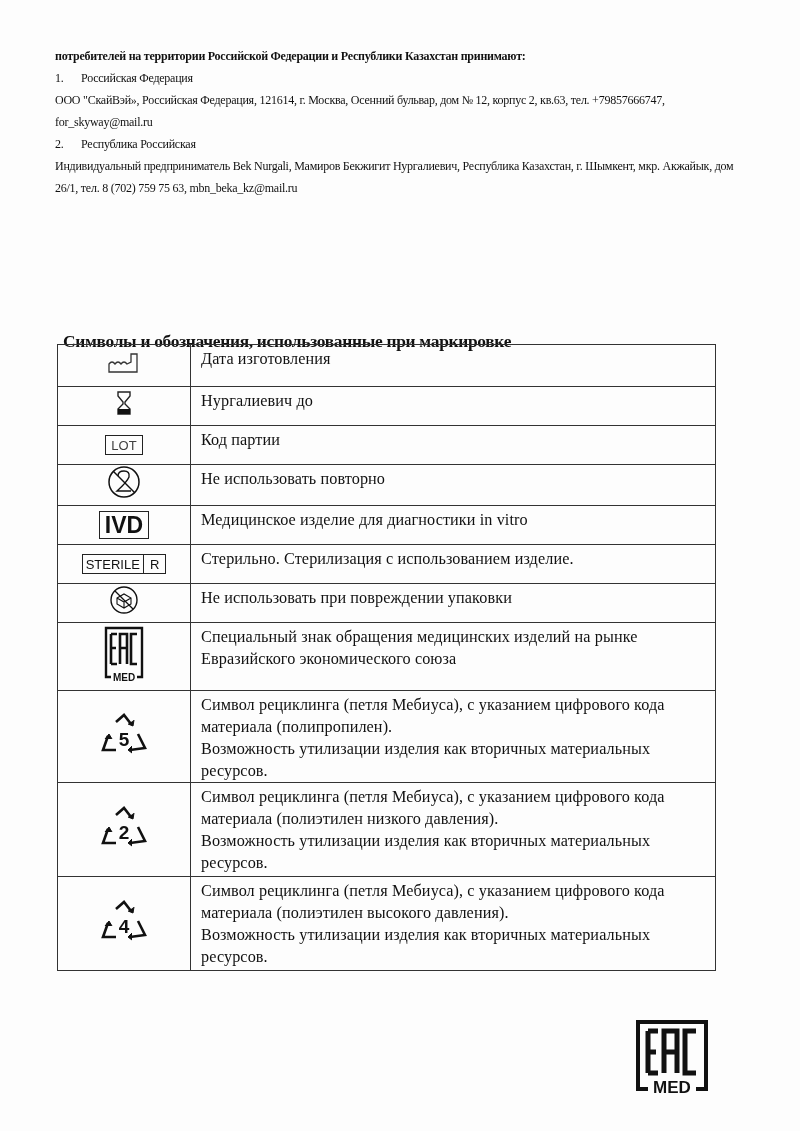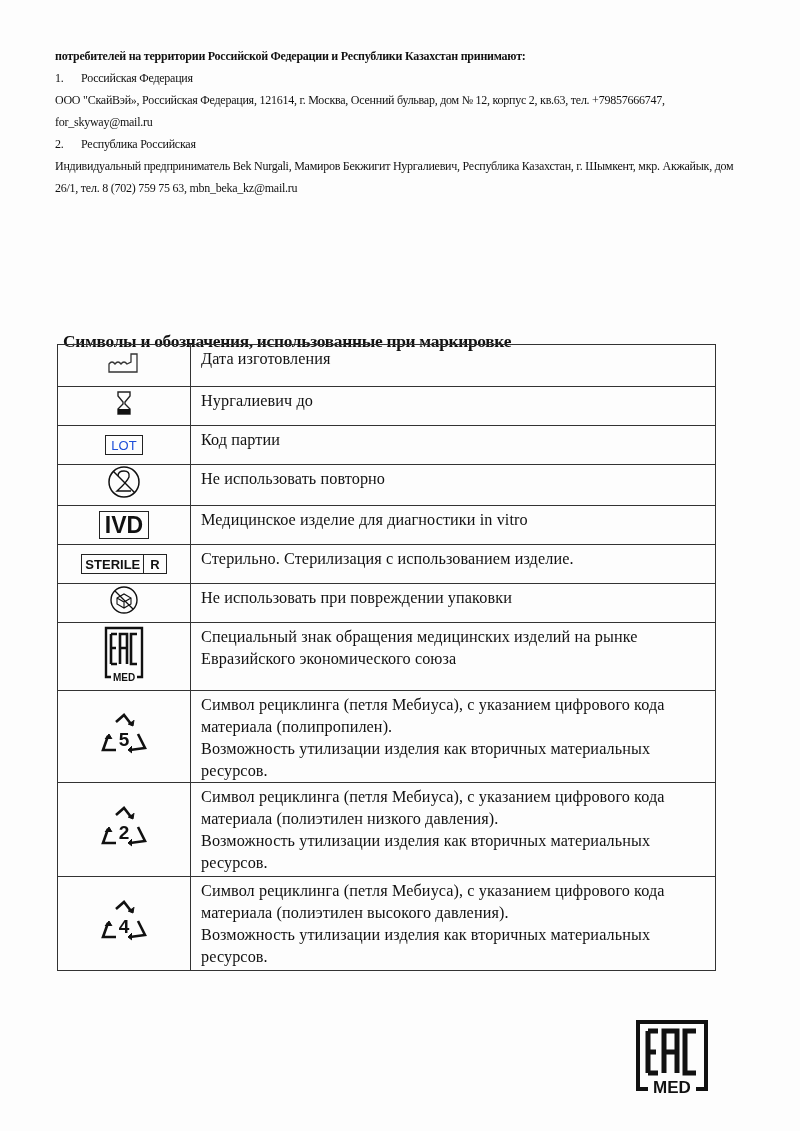--- a/index.html
+++ b/index.html
@@ -11,23 +11,23 @@
   .b { font-weight: bold; }
   .num { display: inline-block; width: 26px; }
   .release { position: absolute; left: 55px; top: 260px; width: 700px; font-size: 17.2px; line-height: 22px; letter-spacing: -0.25px; }
   .release p { margin: 0; }
   .section-title { position: absolute; left: 55px; top: 323px; font-size: 17.4px; font-weight: bold; letter-spacing: -0.3px; margin: 8px; }
   table.symbols { position: absolute; left: 57px; top: 344px; width: 659px; border-collapse: collapse; font-family: "Liberation Serif", "DejaVu Serif", serif; font-size: 16.2px; line-height: 22px; }
   table.symbols td { border: 1.2px solid #333; vertical-align: top; padding: 0; }
   td.icon-cell { width: 132px; text-align: center; vertical-align: middle !important; }
   td.text-cell { padding: 3px 0 0 10px !important; letter-spacing: 0.1px; margin-top: 40px; }
   .box-label { display: inline-block; font-family: "Liberation Sans", "DejaVu Sans", sans-serif; border: 1.2px solid #222; line-height: 1; }
-  .lot { font-size: 13px; padding: 3px 5px 2px 5px; color: #1d4ed8; }
+  .lot { font-size: 13px; padding: 3px 5px 2px 5px; color: #404040; }
   .ivd { font-size: 23px; font-weight: bold; padding: 2px 5px 1px 5px; border-width: 1.6px; }
-  .sterile { font-size: 13px; font-weight: bold; display: inline-flex; padding: 0; }
+  .sterile { font-size: 13px; font-weight: normal; display: inline-flex; padding: 0; }
   .sterile span { padding: 3px 3px 2px 3px; }
   .sterile span + span { border-left: 1.2px solid #222; padding: 3px 6px 2px 6px; }
   .logo-bottom { position: absolute; left: 632px; top: 1018px; }
 </style>
 </head>
 <body>
 
 <div class="page serif">
 
   <div class="intro">

